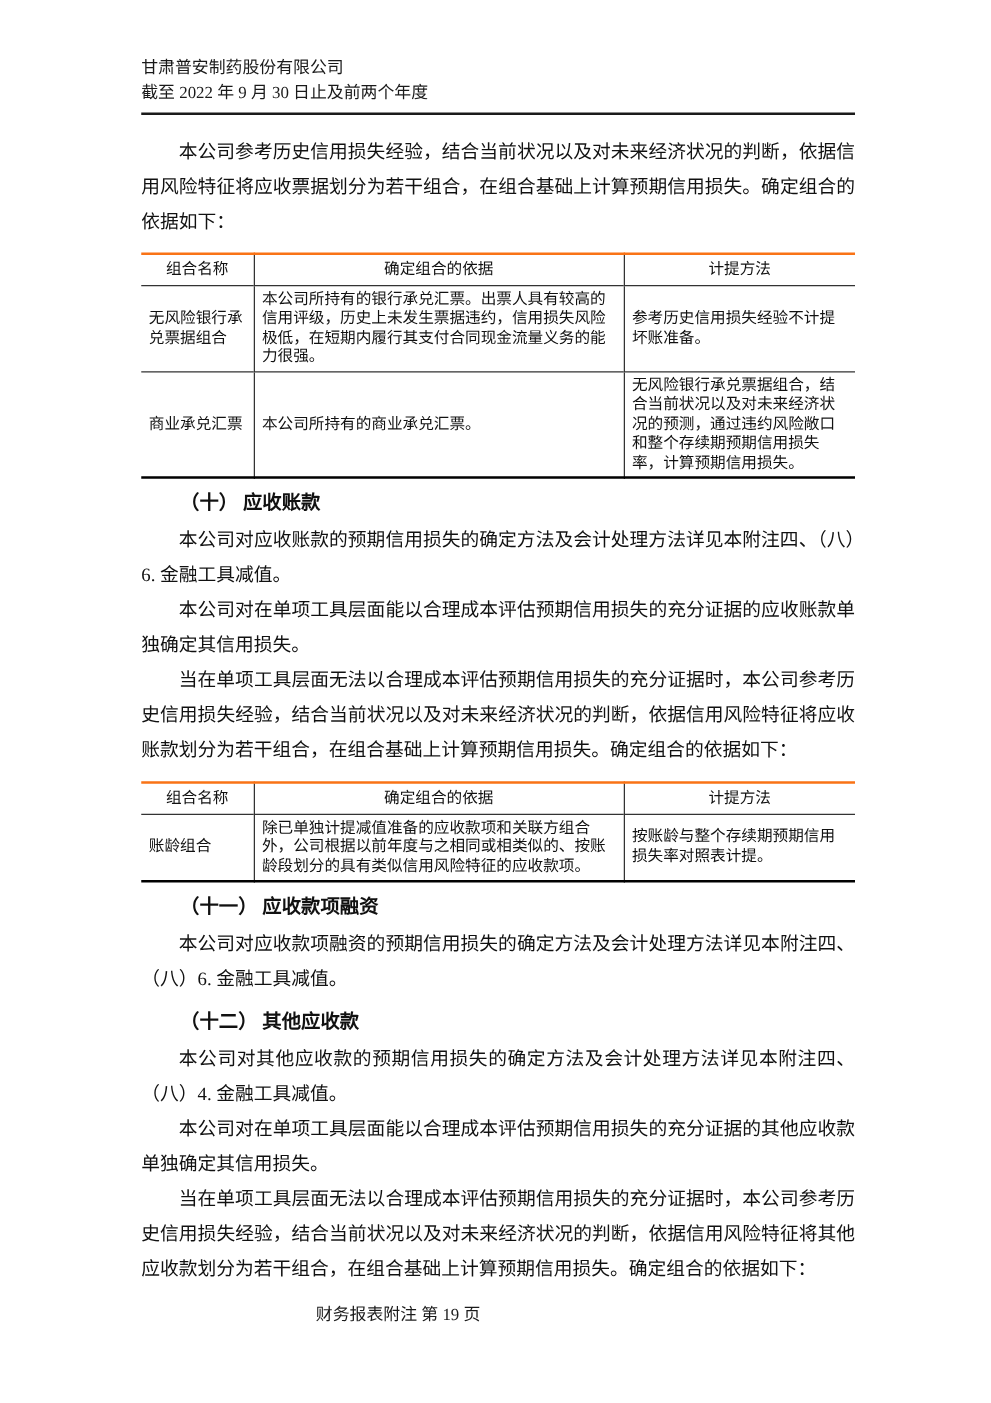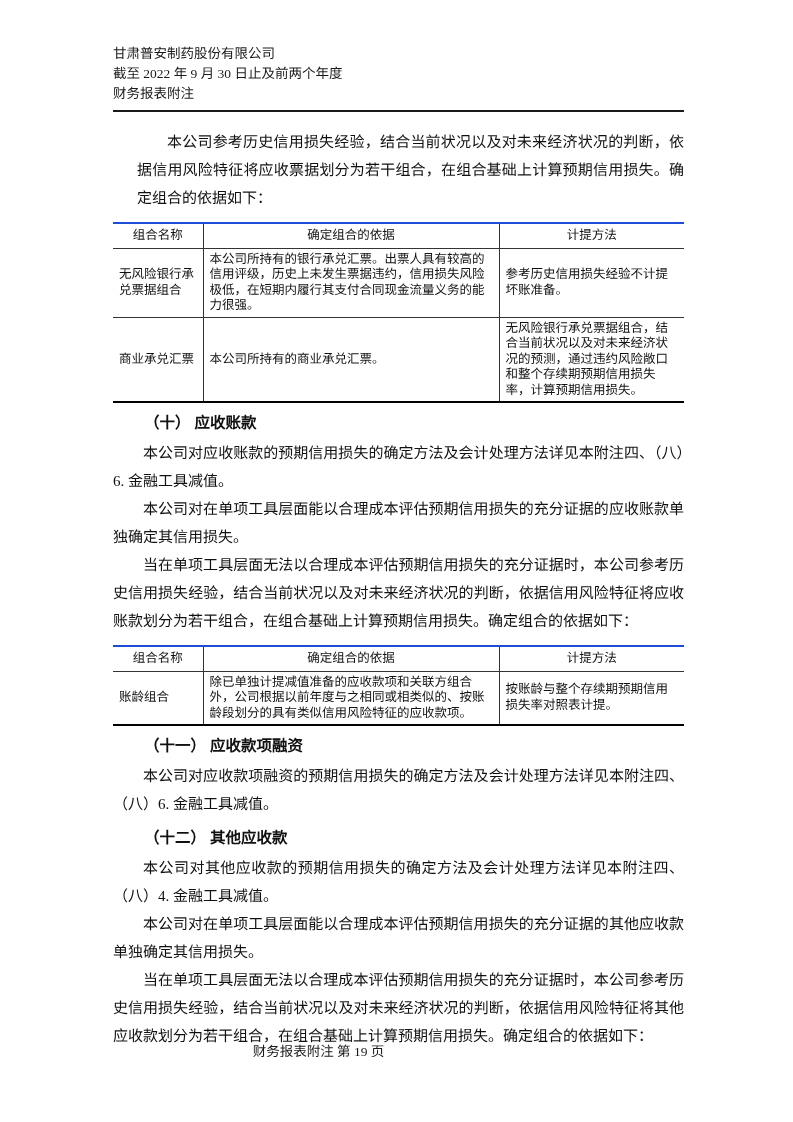--- a/index.html
+++ b/index.html
@@ -30,34 +30,34 @@
     border-top: 2px solid #1a1a1a;
     margin: 6px 0 0 0;
   }
   p.body-para {
     margin: 0;
     font-size: 15px;
     line-height: 28px;
     text-align: justify;
     text-indent: 2em;
   }
-  p.first-para { margin-top: 16px; margin-left: 24px; }
+  p.first-para { margin-top: 16px; }
   h3.section-heading {
     margin: 6px 0 2px 0;
     font-size: 15.5px;
     line-height: 28px;
     font-weight: bold;
     text-indent: 2em;
   }
   table.grouping-table {
     width: 571px;
     border-collapse: collapse;
     table-layout: fixed;
     margin: 10px 0 0 0;
-    border-top: 2px solid #1d4ed8;
+    border-top: 2px solid #f97316;
     border-bottom: 2px solid #000;
     font-size: 12.5px;
   }
   table.grouping-table th,
   table.grouping-table td {
     line-height: 15.5px;
     padding: 3px 6px;
     vertical-align: middle;
     text-align: left;
     font-weight: normal;
@@ -85,21 +85,20 @@
   }
 </style>
 </head>
 <body>
 
 <div class="content">
 
   <div class="doc-header">
     <div>甘肃普安制药股份有限公司</div>
     <div>截至 2022 年 9 月 30 日止及前两个年度</div>
-    <div>财务报表附注</div>
   </div>
   <hr class="header-rule">
 
   <p class="body-para first-para">本公司参考历史信用损失经验，结合当前状况以及对未来经济状况的判断，依据信用风险特征将应收票据划分为若干组合，在组合基础上计算预期信用损失。确定组合的依据如下：</p>
 
   <table class="grouping-table">
     <colgroup>
       <col class="col-name">
         <col class="col-basis">
         <col class="col-method">

